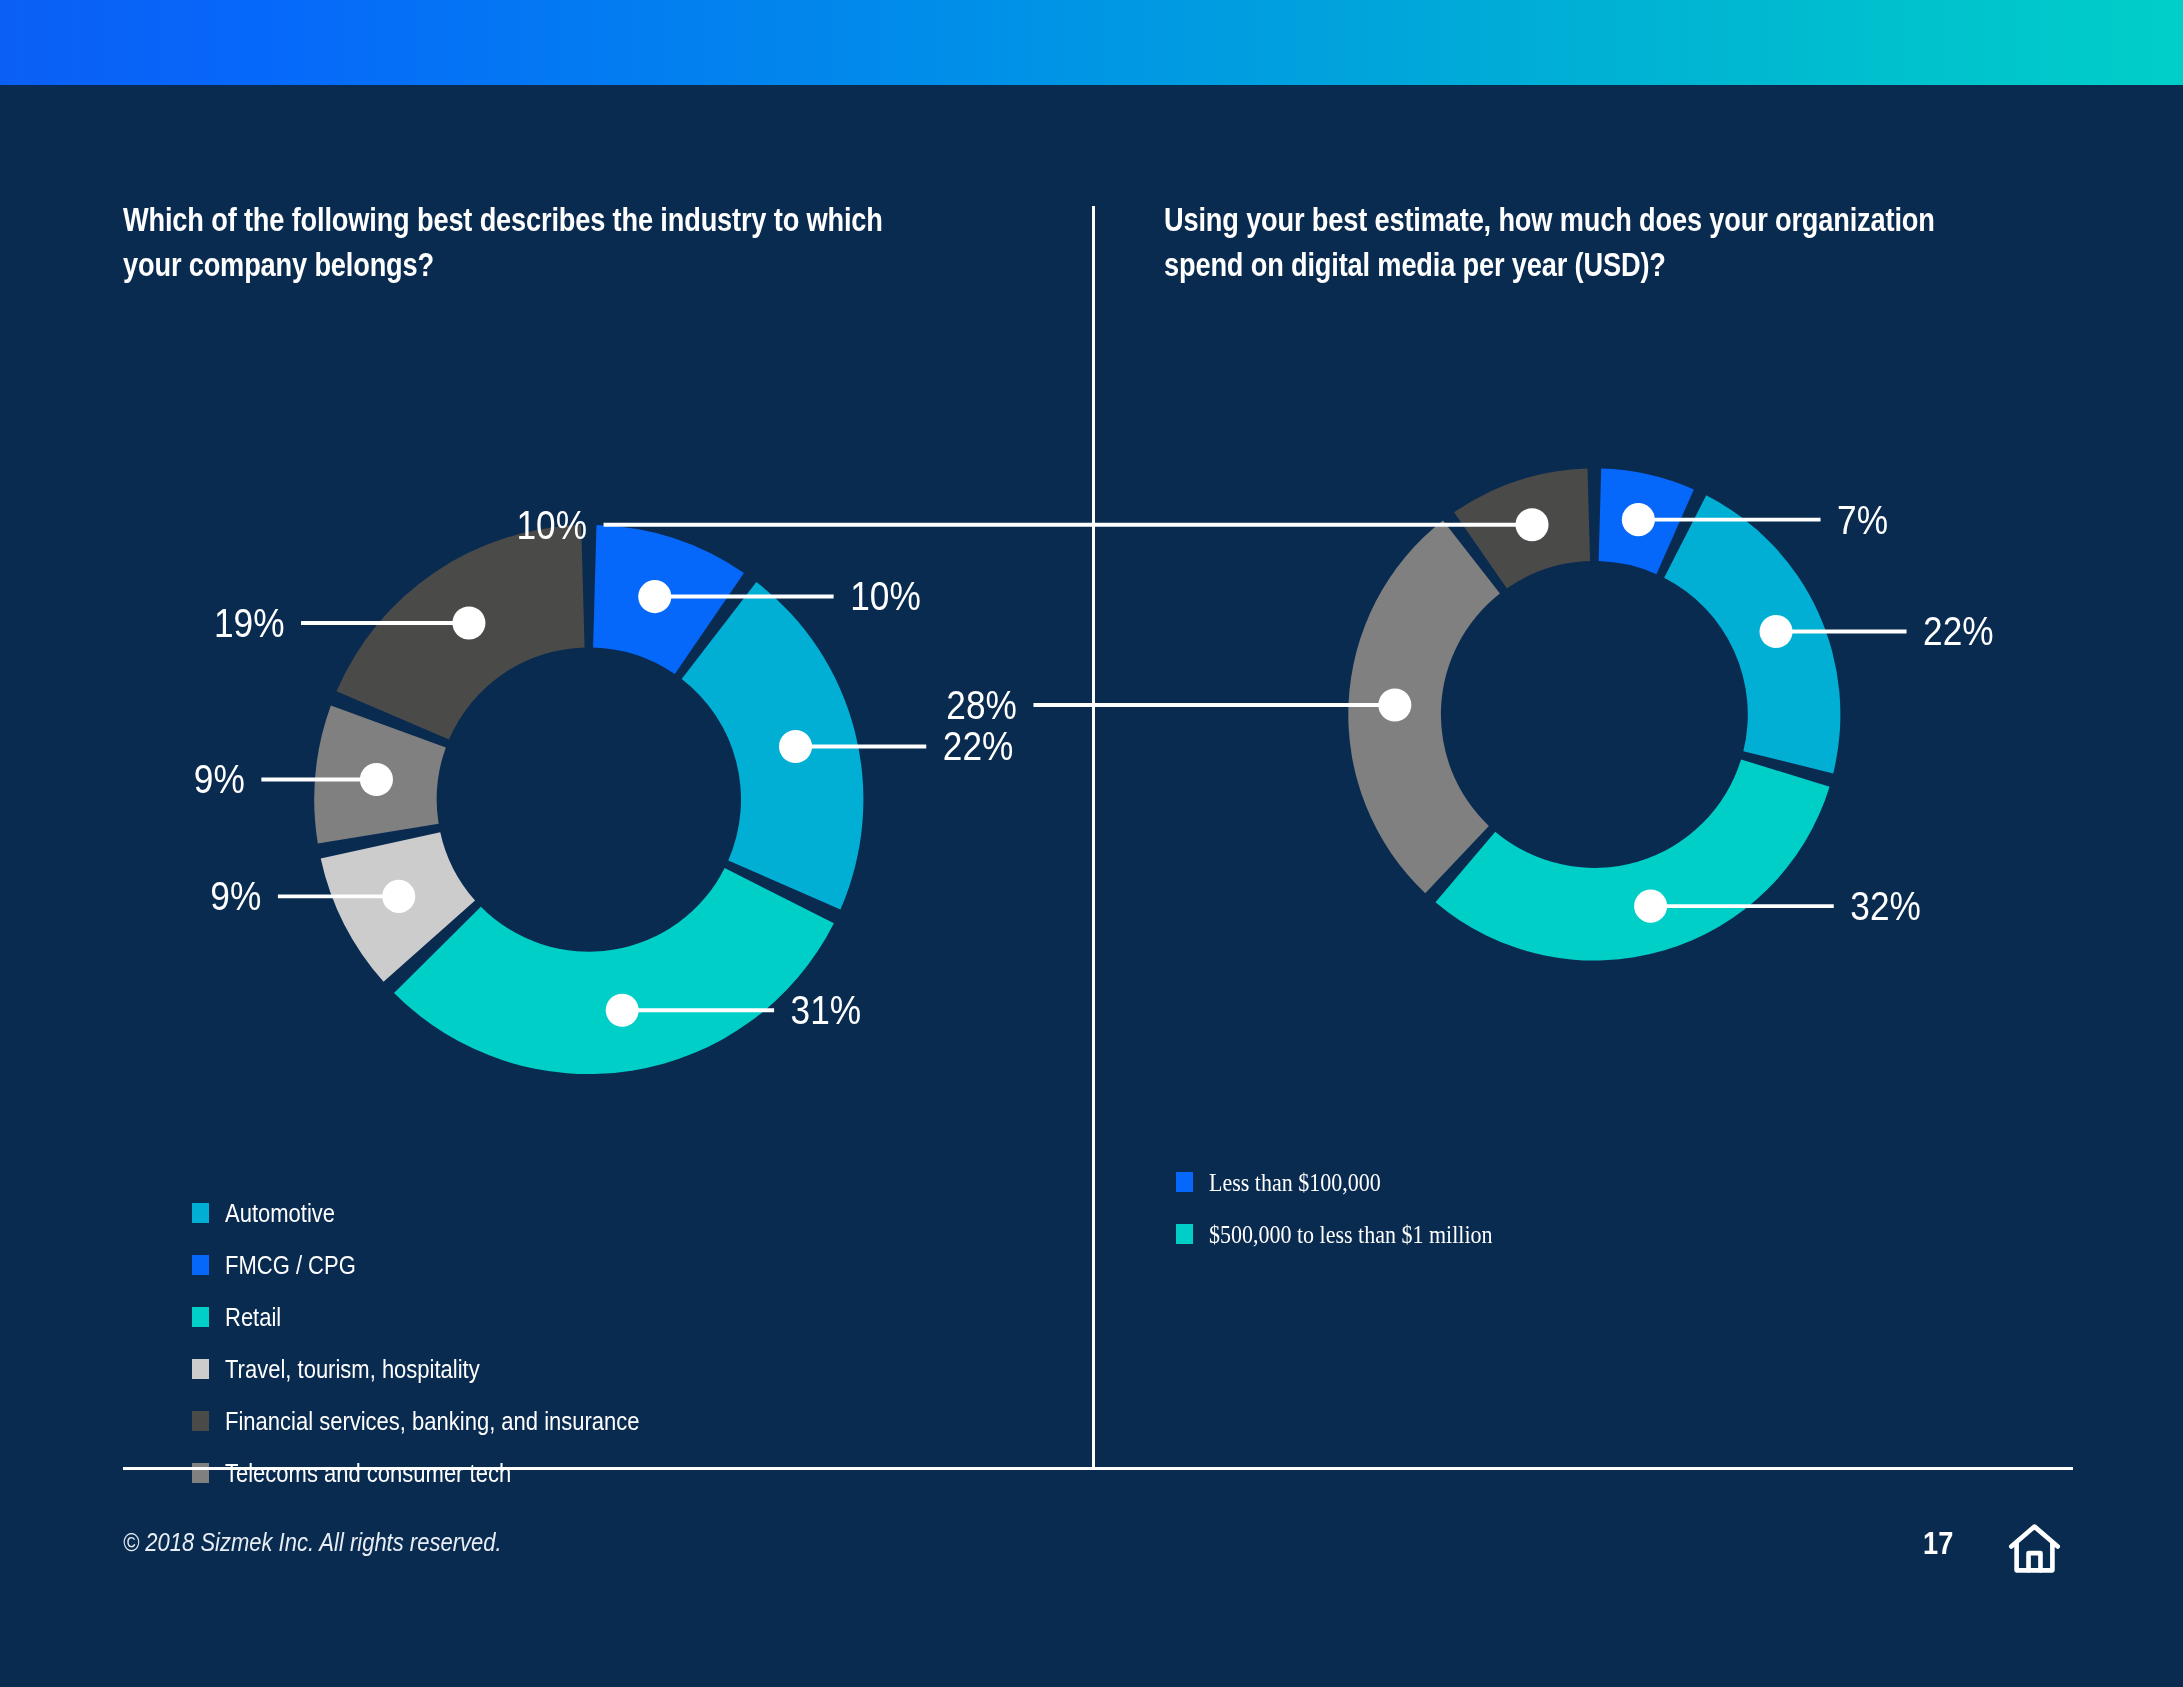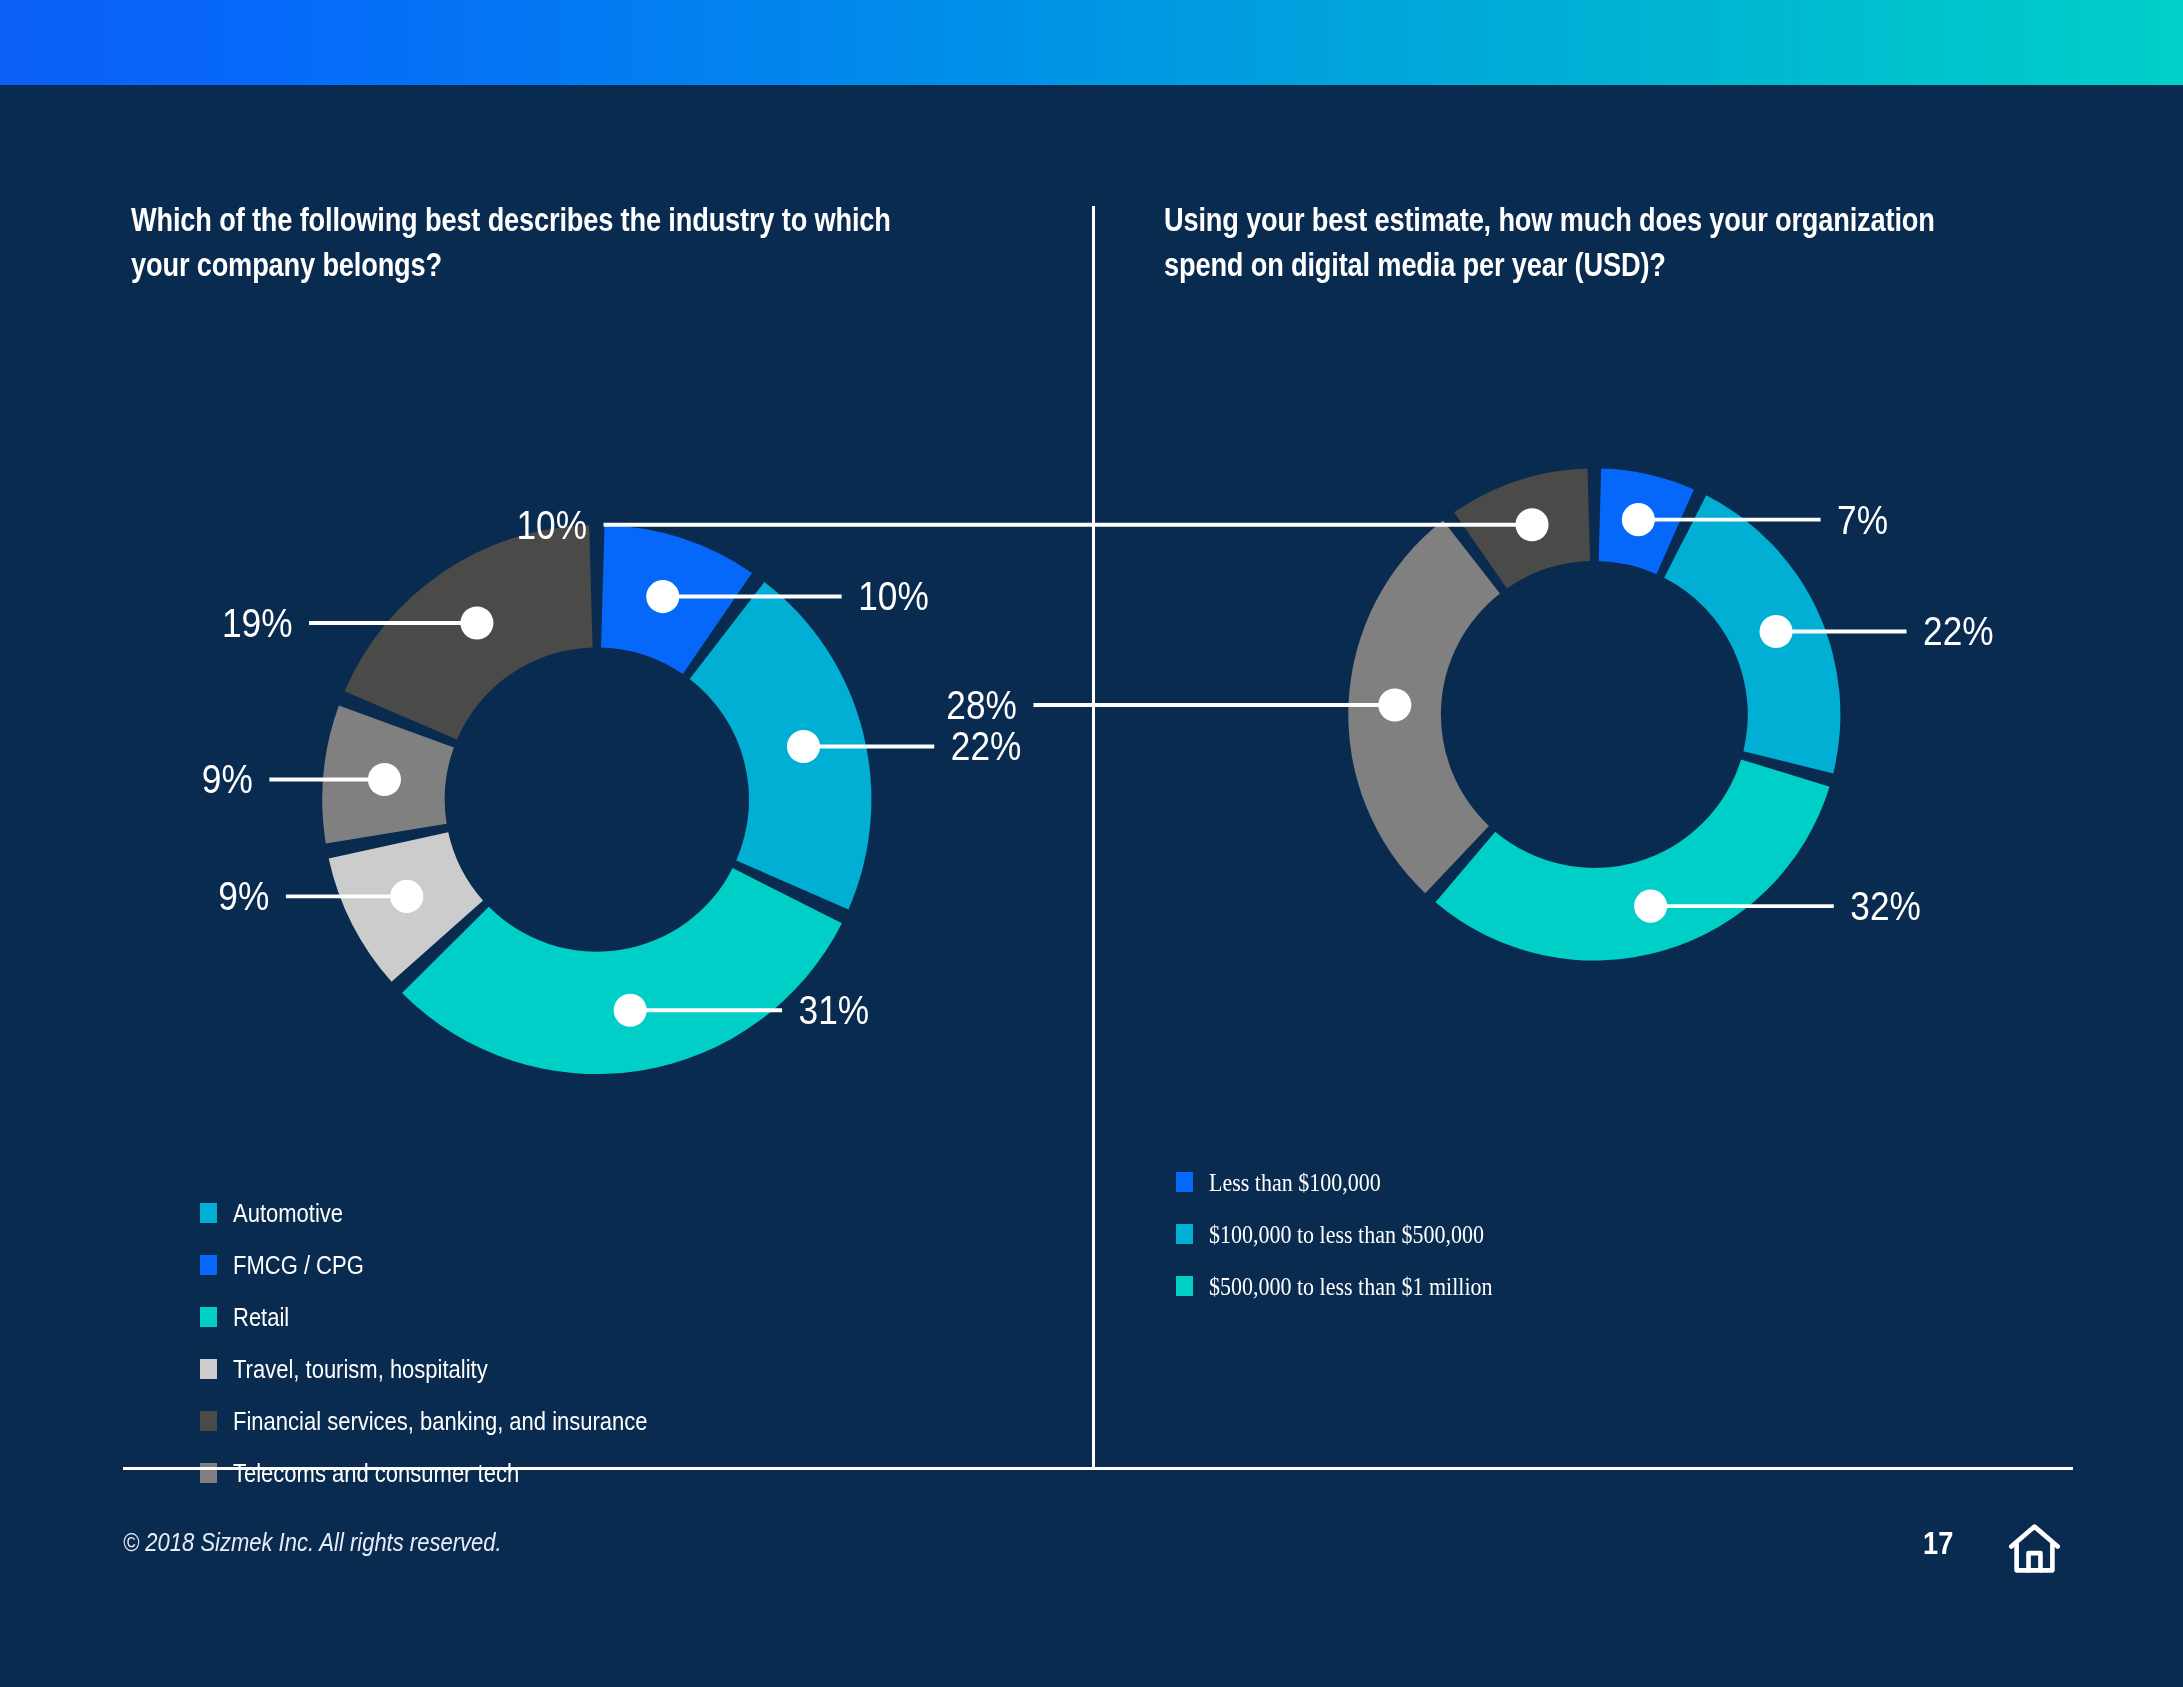--- a/index.html
+++ b/index.html
@@ -23,21 +23,21 @@
     width: 2183px;
     height: 85px;
     background: linear-gradient(to right, #0b5ff5 0%, #0668fa 12%, #0090e8 45%, #00add6 70%, #00cfc8 100%);
   }
   
   .panel {
     position: absolute;
     top: 85px;
     height: 1389px;
   }
-  #panel-left  { left: 8px;    width: 1093px; text-decoration: underline; }
+  #panel-left  { left: 0;    width: 1093px; text-decoration: underline; }
   #panel-right { left: 1093px; width: 1090px; padding-left: 44px; }
 
   .panel-title {
     position: absolute;
     color: #ffffff;
     font-weight: bold;
     font-size: 34px;
     line-height: 1.33;
     letter-spacing: -0.2px;
     transform: scaleX(0.8);
@@ -231,24 +231,20 @@
         <text x="-765" y="814.0785224422345" fill="#ffffff" font-size="62" font-family="&quot;Liberation Sans&quot;, sans-serif" text-anchor="end" transform="translate(-765 0) scale(0.86 1) translate(765 0)">10%</text>
       </svg>
   </div>
 
   <div class="legend" id="legend-right">
       <div class="legend-item">
         <span class="legend-swatch" style="background: rgb(6, 104, 250);"></span>
         <span class="legend-label">Less than $100,000</span>
       </div>
       <div class="legend-item">
-        <span class="legend-swatch" style="background: rgb(0, 175, 211);"></span>
-        <span class="legend-label">$100,000 to less than $500,000</span>
-      </div>
-      <div class="legend-item">
         <span class="legend-swatch" style="background: rgb(0, 207, 200);"></span>
         <span class="legend-label">$500,000 to less than $1 million</span>
       </div>
     </div>
 
   <div id="vdivider"></div>
   <div id="hdivider"></div>
 
   <div id="footer-copy">© 2018 Sizmek Inc. All rights reserved.</div>
 

